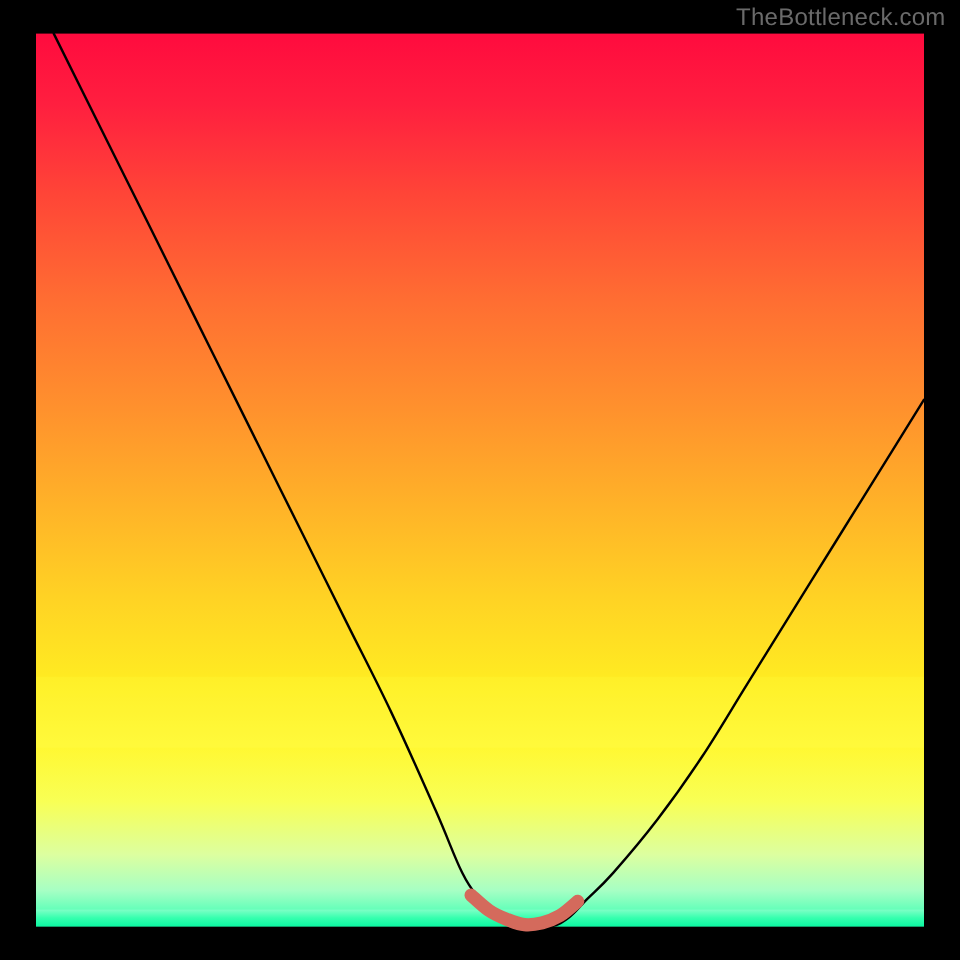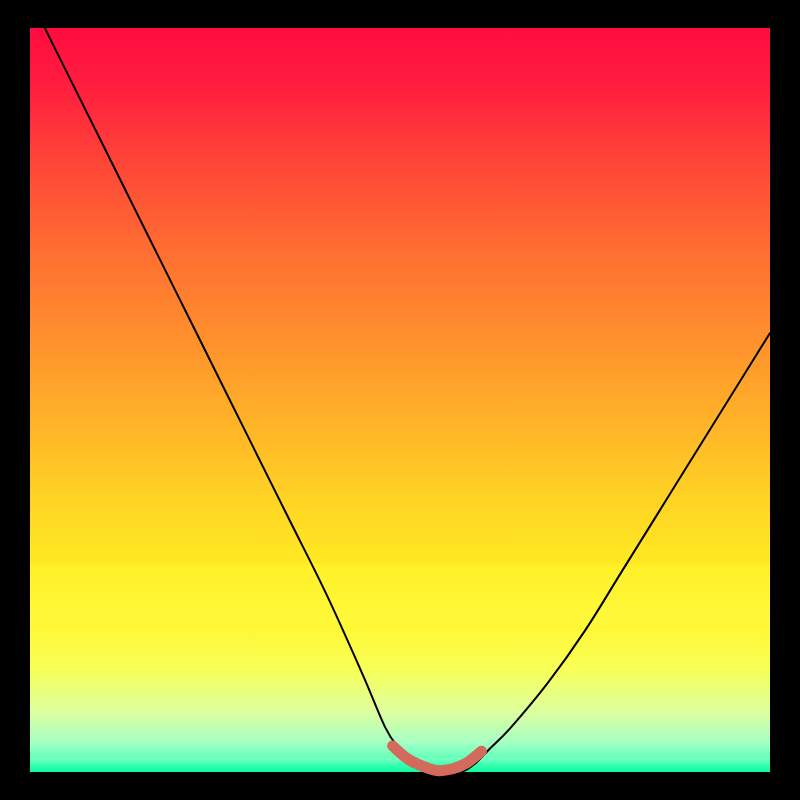--- a/index.html
+++ b/index.html
@@ -79,20 +79,21 @@
     width: 100%;
     height: 100%;
     overflow: visible;
   }
 </style>
 </head>
 <body>
 
 <div class="stage">
 
+  <div class="watermark">TheBottleneck.com</div>
 
   <div class="plot">
     <div class="gradient"></div>
 
     <div class="band" style="top:72%; height:8%;"></div>
 
     <div class="bottom-stripe"></div>
 
     <svg class="curve" viewBox="0 0 100 100" preserveAspectRatio="none">
       <path id="mainPath" fill="none" stroke="#000" stroke-width="0.35" stroke-linejoin="round" stroke-linecap="round" vector-effect="non-scaling-stroke" style="stroke-width:2px" d="M2,0 C2.54,1.08 3.56,3.12 5,6 C6.44,8.88 8.20,12.40 10,16 C11.80,19.60 13.20,22.40 15,26 C16.80,29.60 18.20,32.40 20,36 C21.80,39.60 23.20,42.40 25,46 C26.80,49.60 28.20,52.40 30,56 C31.80,59.60 33.20,62.40 35,66 C36.80,69.60 38.20,72.22 40,76 C41.80,79.78 43.56,83.76 45,87 C46.44,90.24 47.10,92.20 48,94 C48.90,95.80 49.28,96.10 50,97 C50.72,97.90 51.10,98.46 52,99 C52.90,99.54 53.92,99.82 55,100 C56.08,100.18 57.10,100.18 58,100 C58.90,99.82 59.28,99.54 60,99 C60.72,98.46 61.10,97.90 62,97 C62.90,96.10 63.56,95.62 65,94 C66.44,92.38 68.20,90.34 70,88 C71.80,85.66 73.20,83.70 75,81 C76.80,78.30 78.20,75.88 80,73 C81.80,70.12 83.20,67.88 85,65 C86.80,62.12 88.20,59.88 90,57 C91.80,54.12 93.20,51.88 95,49 C96.80,46.12 99.10,42.44 100,41"></path>

